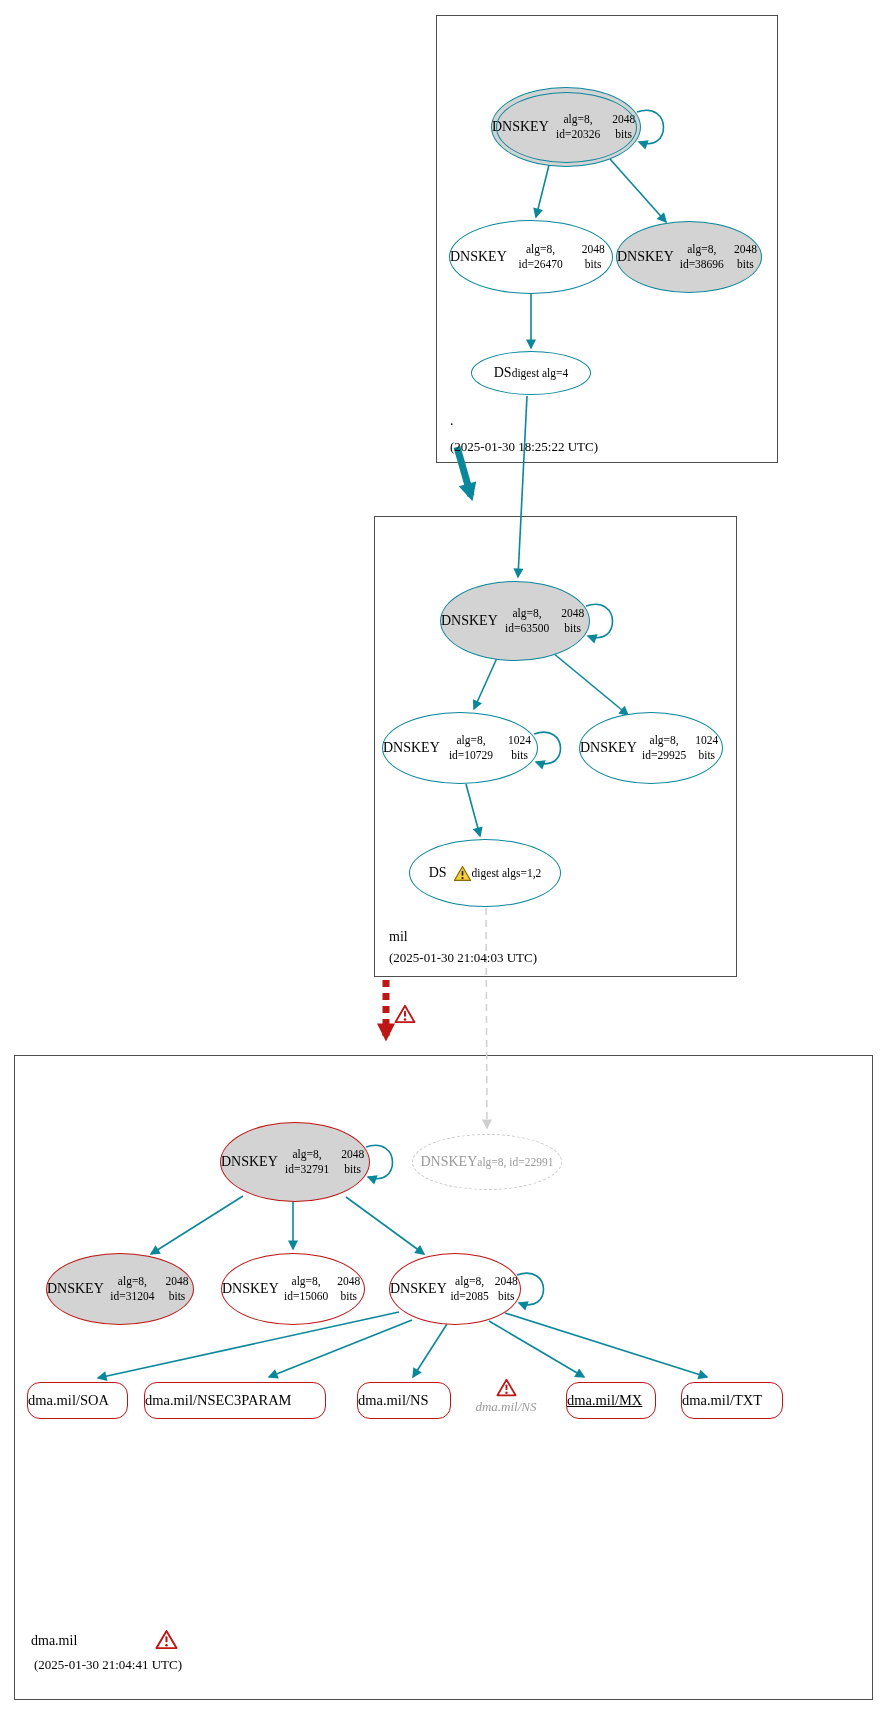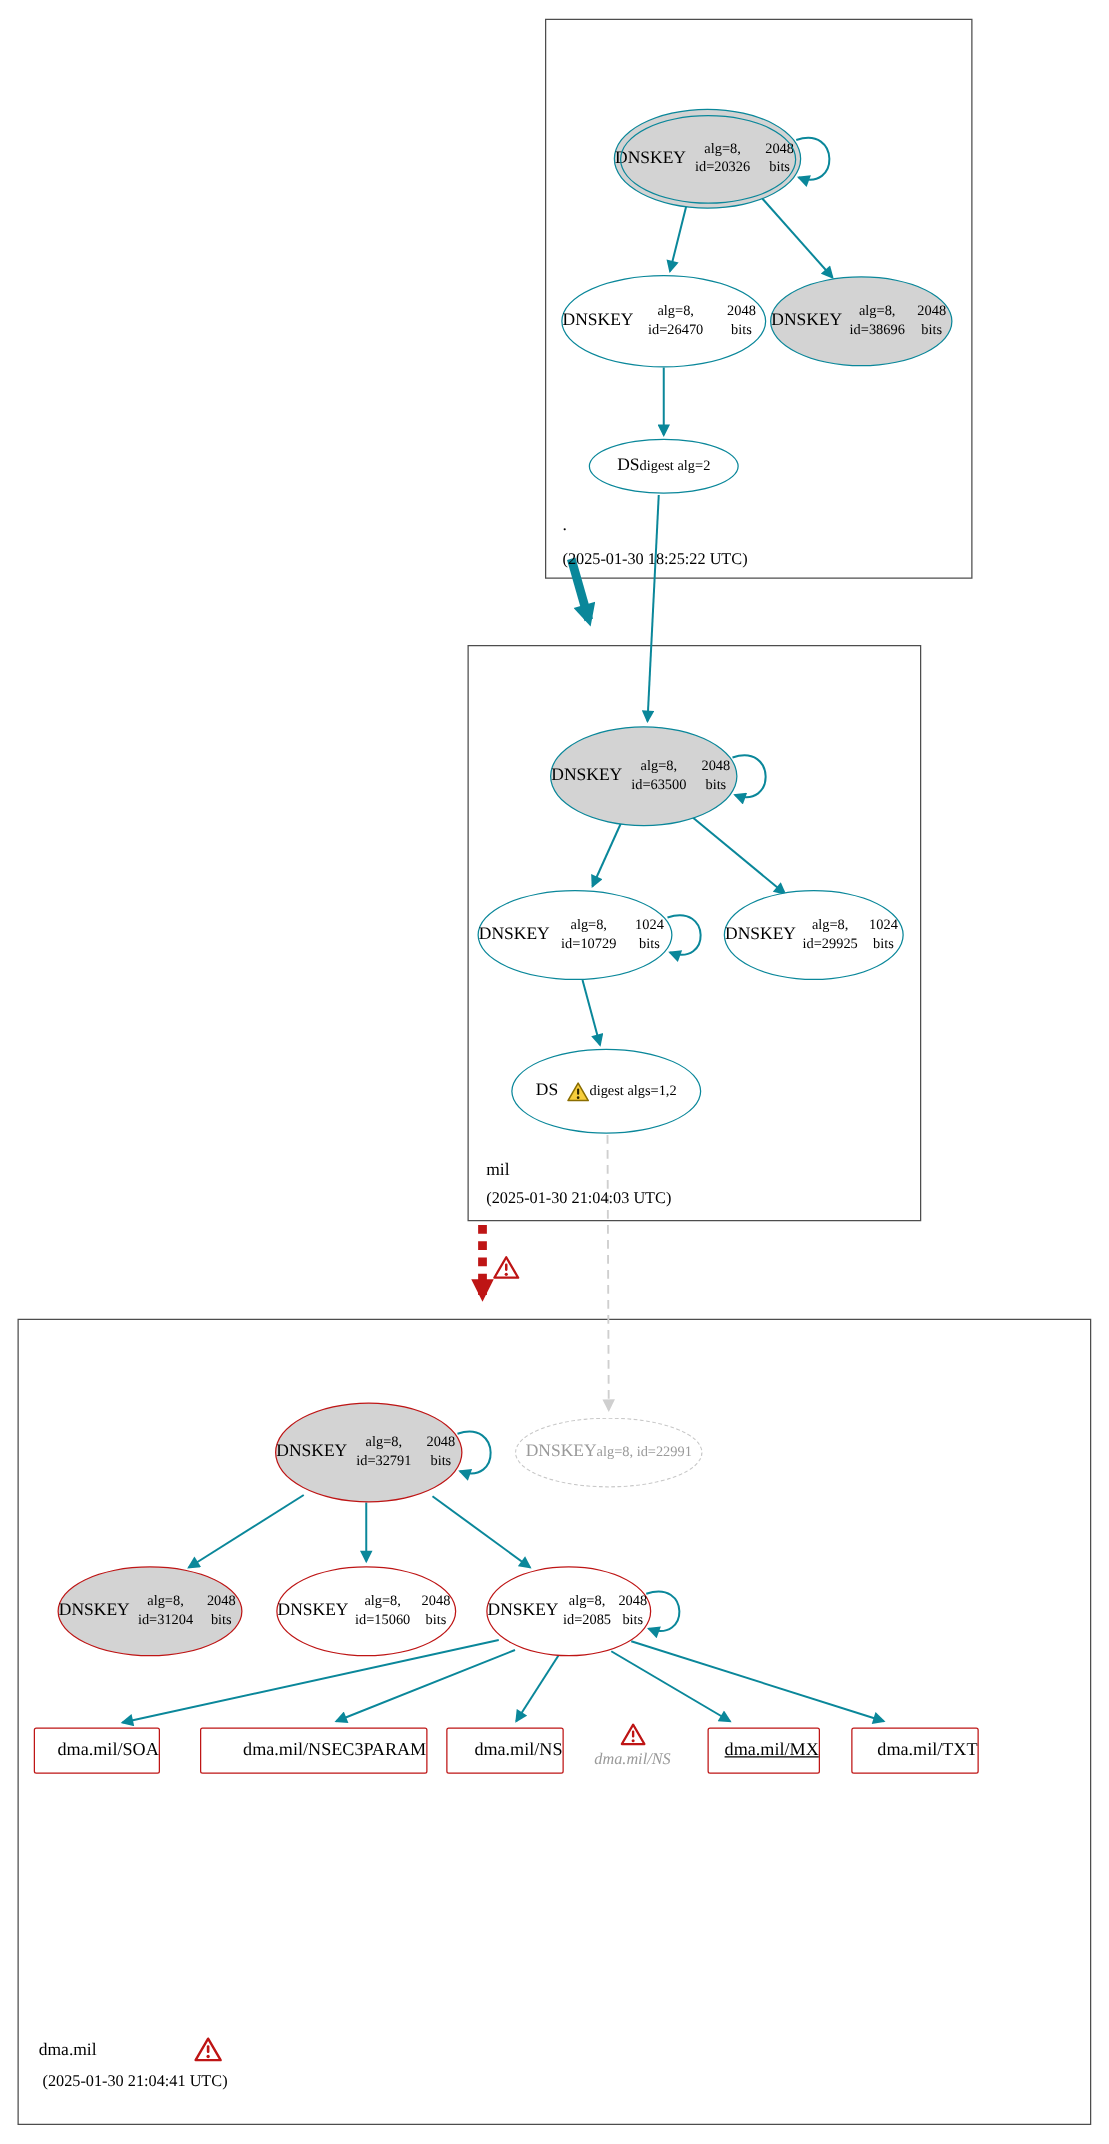--- a/index.html
+++ b/index.html
@@ -14,22 +14,22 @@
   }
   .node.fill-gray { background:#d3d3d3; }
   .node.teal { border:1.6px solid #0a879a; }
   .node.red { border:1.8px solid #be1515; }
   .node.dashed { border:1.4px dashed #c9c9c9; color:#9a9a9a; background:#fff; }
   .node.double::before { content:""; position:absolute; inset:3.5px; border:1.6px solid #0a879a; border-radius:50%; pointer-events:none; }
   .t1 { font-size:14px; }
   .t2 { font-size:11.5px; }
   .title-row { display:flex; align-items:center; gap:6px; }
   .rrset {
-    position:absolute; z-index:2; display:flex; align-items:center; justify-content:flex-end;
-    height:37px; border:1.7px solid #be1515; border-radius:2px; background:#fff; font-size:14.5px;
+    position:absolute; z-index:2; display:flex; align-items:center; justify-content:flex-start;
+    height:37px; border:1.7px solid #be1515; border-radius:13px; background:#fff; font-size:14.5px;
   }
   .zone-label { position:absolute; z-index:2; font-size:14px; }
   .zone-ts { position:absolute; z-index:2; font-size:13px; }
   .warn-abs { position:absolute; z-index:3; }
   .ns-missing { position:absolute; z-index:2; display:flex; flex-direction:column; align-items:center; gap:2px; }
   .ns-missing .lbl { font-style:italic; color:#9a9a9a; font-size:13px; }
 </style>
 </head>
 <body>
 
@@ -94,21 +94,21 @@
   </div>
 
   <div class="node teal fill-gray" style="left:616px; top:221px; width:146px; height:72px;">
     <div class="t1">DNSKEY</div>
     <div class="t2">alg=8, id=38696</div>
     <div class="t2">2048 bits</div>
   </div>
 
   <div class="node teal" style="left:471px; top:351px; width:120px; height:44px;">
     <div class="t1">DS</div>
-    <div class="t2">digest alg=2</div>
+    <div class="t2">digest alg=4</div>
   </div>
 
   <div class="zone-label" style="left:450px; top:413px;">.</div>
   <div class="zone-ts" style="left:450px; top:439px;">(2025-01-30 18:25:22 UTC)</div>
 
   <div class="node teal fill-gray" style="left:440px; top:581px; width:150px; height:80px;">
     <div class="t1">DNSKEY</div>
     <div class="t2">alg=8, id=63500</div>
     <div class="t2">2048 bits</div>
   </div>
@@ -171,21 +171,21 @@
 
   <div class="node red" style="left:389px; top:1253px; width:132px; height:72px;">
     <div class="t1">DNSKEY</div>
     <div class="t2">alg=8, id=2085</div>
     <div class="t2">2048 bits</div>
   </div>
 
   <div class="rrset" style="left:27px; top:1382px; width:101px;">
     <span>dma.mil/SOA</span>
   </div>
-  <div class="rrset" style="left:160px; top:1382px; width:182px;">
+  <div class="rrset" style="left:144px; top:1382px; width:182px;">
     <span>dma.mil/NSEC3PARAM</span>
   </div>
   <div class="rrset" style="left:357px; top:1382px; width:94px;">
     <span>dma.mil/NS</span>
   </div>
   <div class="rrset" style="left:566px; top:1382px; width:90px;text-decoration:underline;">
     <span>dma.mil/MX</span>
   </div>
   <div class="rrset" style="left:681px; top:1382px; width:102px;">
     <span>dma.mil/TXT</span>

